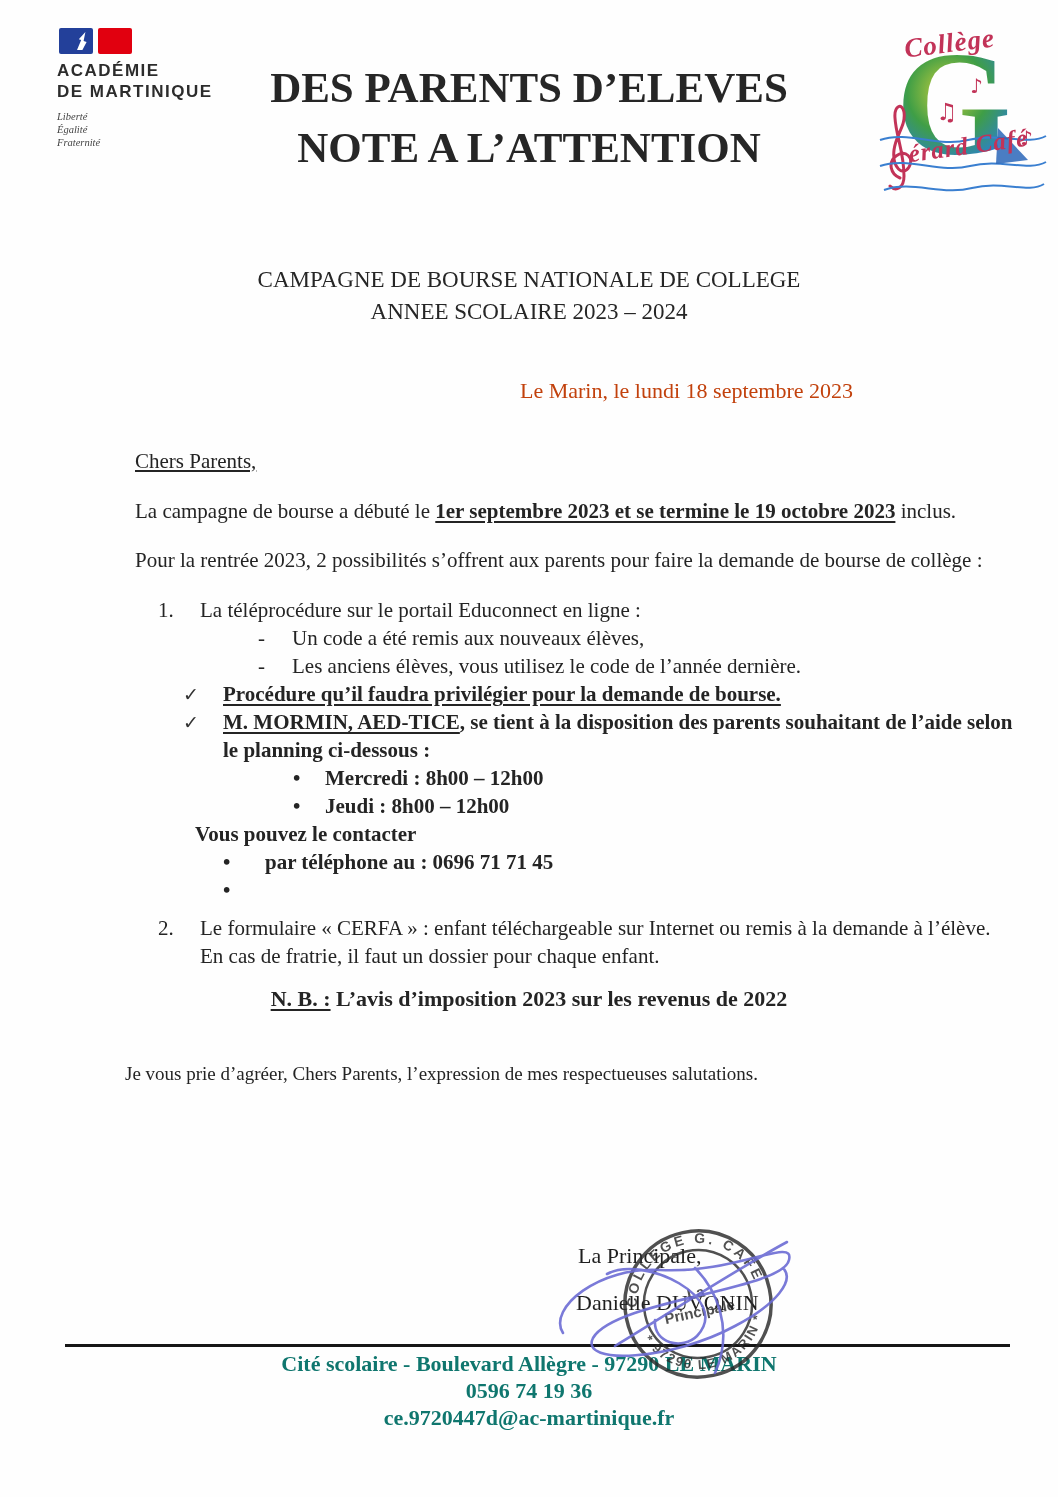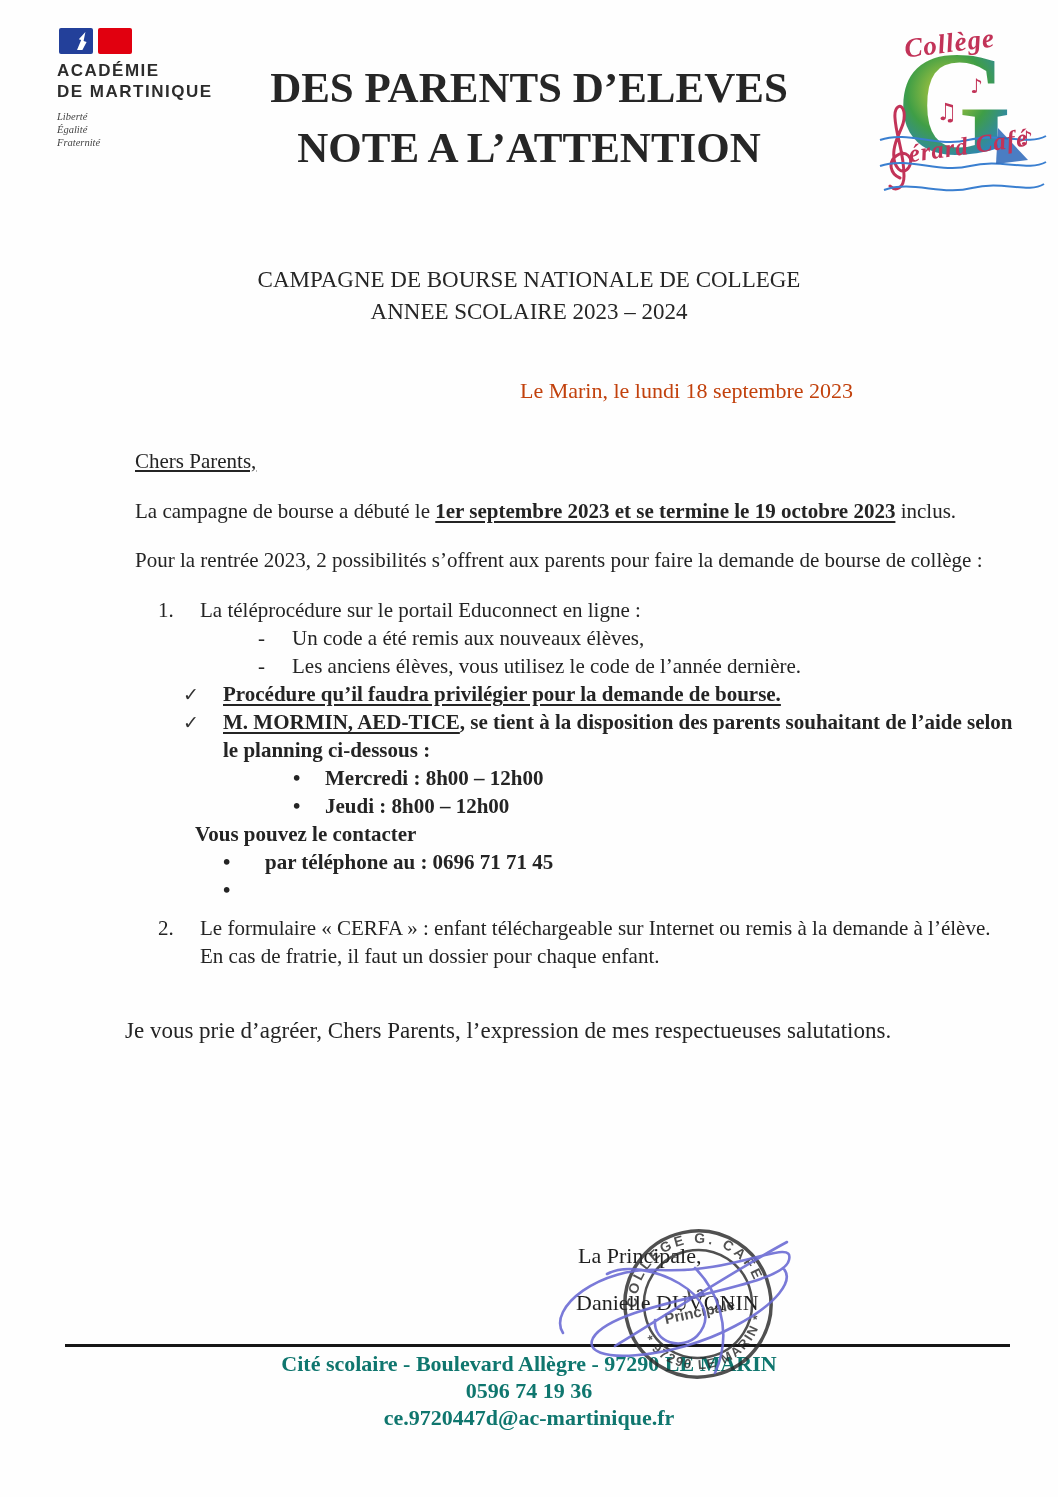--- a/index.html
+++ b/index.html
@@ -60,21 +60,21 @@
   .bullet{width:32px;flex:0 0 32px;}
   .contact-intro{margin-left:195px;font-weight:bold;}
   .contact-row{display:flex;margin-left:223px;font-weight:bold;}
   .contact-row .bullet{width:42px;flex:0 0 42px;}
   .item2{margin-top:10px;}
   .item2-body{width:812px;text-align:justify;}
   .item2-l2{margin-left:200px;}
   .para-dans{margin:7px 40px 0;text-indent:95px;text-align:justify;}
   .nb-line{margin-top:15px;text-align:center;font-weight:bold;font-size:22px;}
   .nb-label{text-decoration:underline;text-decoration-thickness:2px;text-underline-offset:3px;}
-  .closing{margin-top:47px;margin-left:125px;font-size:23px;}
+  .closing{margin-top:47px;margin-left:125px;font-size:19px;}
   
   .sig-role{position:absolute;left:578px;top:1243px;font-size:22px;z-index:1;}
   .sig-name{position:absolute;left:576px;top:1290px;font-size:22px;z-index:1;}
   .stamp{position:absolute;left:612px;top:1218px;z-index:3;opacity:.82;}
   .scribble{position:absolute;left:545px;top:1208px;z-index:4;}
   
   .footer-rule{position:absolute;left:65px;top:1344px;width:945px;height:3px;background:#161616;z-index:1;}
   .footer{position:absolute;left:0;top:1350px;width:1058px;text-align:center;font-weight:bold;
     font-size:22px;line-height:27px;color:#0f766e;z-index:2;}
 </style>
@@ -182,20 +182,23 @@
 
     <div class="li-row item2">
       <span class="li-num">2.</span>
       <span class="item2-body">Le formulaire « CERFA » : enfant téléchargeable sur Internet ou remis à la demande à l’élève.</span>
     </div>
     <div class="item2-l2">En cas de fratrie, il faut un dossier pour chaque enfant.</div>
 
   </div>
 
 
+  <div class="nb-line">
+    <span class="nb-label">N. B. :</span><span> L’avis d’imposition 2023 sur les revenus de 2022</span>
+  </div>
 
   <div class="closing">Je vous prie d’agréer, Chers Parents,  l’expression de mes respectueuses salutations.</div>
 
 </div>
 
 <div class="sig-role">La Principale,</div>
 <div class="sig-name">Danielle DUVONIN</div>
 
 <svg class="stamp" width="172" height="172" viewBox="0 0 172 172">
   <g transform="rotate(-12 86 86)" fill="none" stroke="#2b2b2b">

